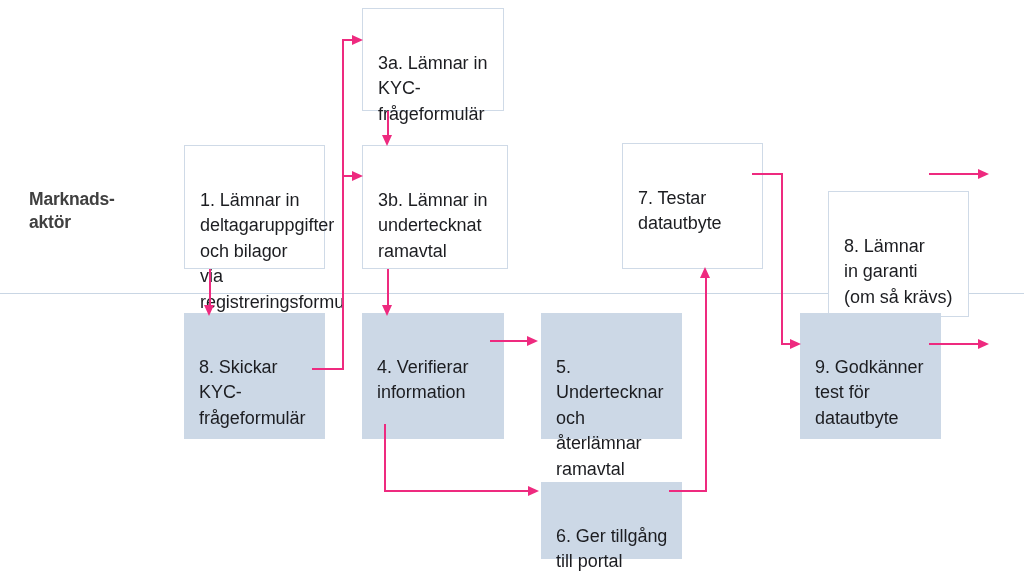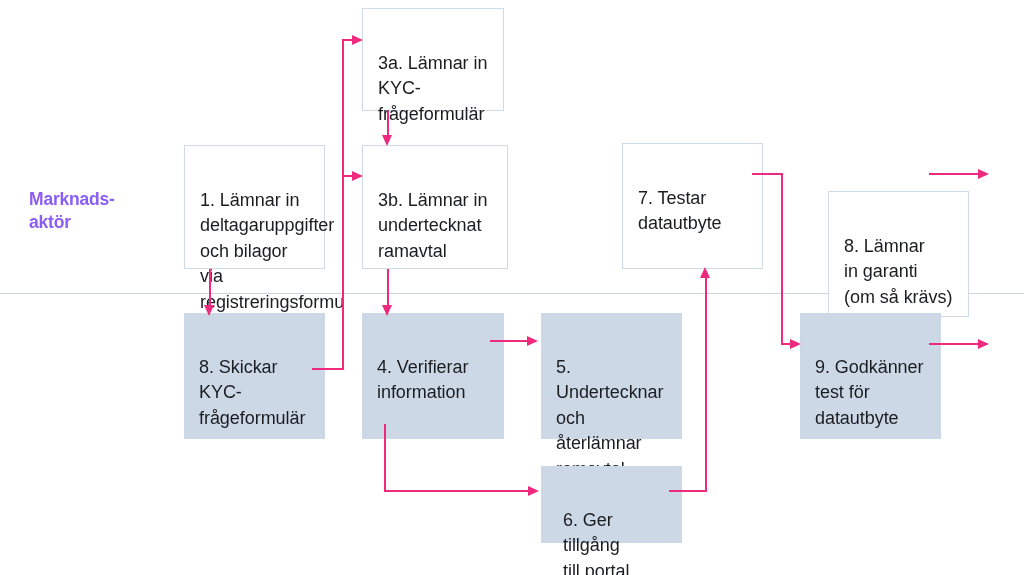--- a/index.html
+++ b/index.html
@@ -23,21 +23,21 @@
     position: absolute;
     left: 0;
     width: 1024px;
     height: 1px;
     background: #c9d6e4;
   }
   
   .lane-title {
     position: absolute;
     font-weight: bold;
-    color: #8b5cf6;
+    color: #404040;
     font-size: 17.5px;
     line-height: 1.32;
     letter-spacing: -0.2px;
     white-space: pre-line;
   }
   
   .node {
     position: absolute;
     box-sizing: border-box;
     font-size: 18px;
@@ -127,21 +127,21 @@
     <span class="node-label">4. Verifierar
 information</span>
   </div>
 
   <div class="node bottom" style="left:541px; top:313px; width:141px; height:126px;">
     <span class="node-label">5. Undertecknar
 och återlämnar
 ramavtal</span>
   </div>
 
-  <div class="node bottom" style="left:541px; top:466px; width:141px; height:77px;padding-left:7px;">
+  <div class="node bottom" style="left:541px; top:482px; width:141px; height:77px;">
     <span class="node-label">6. Ger tillgång
 till portal</span>
   </div>
 
   <div class="node top" style="left:622px; top:143px; width:141px; height:126px;">
     <span class="node-label">7. Testar
 datautbyte</span>
   </div>
 
   <div class="node top" style="left:828px; top:143px; width:141px; height:126px;margin-top:48px;">

